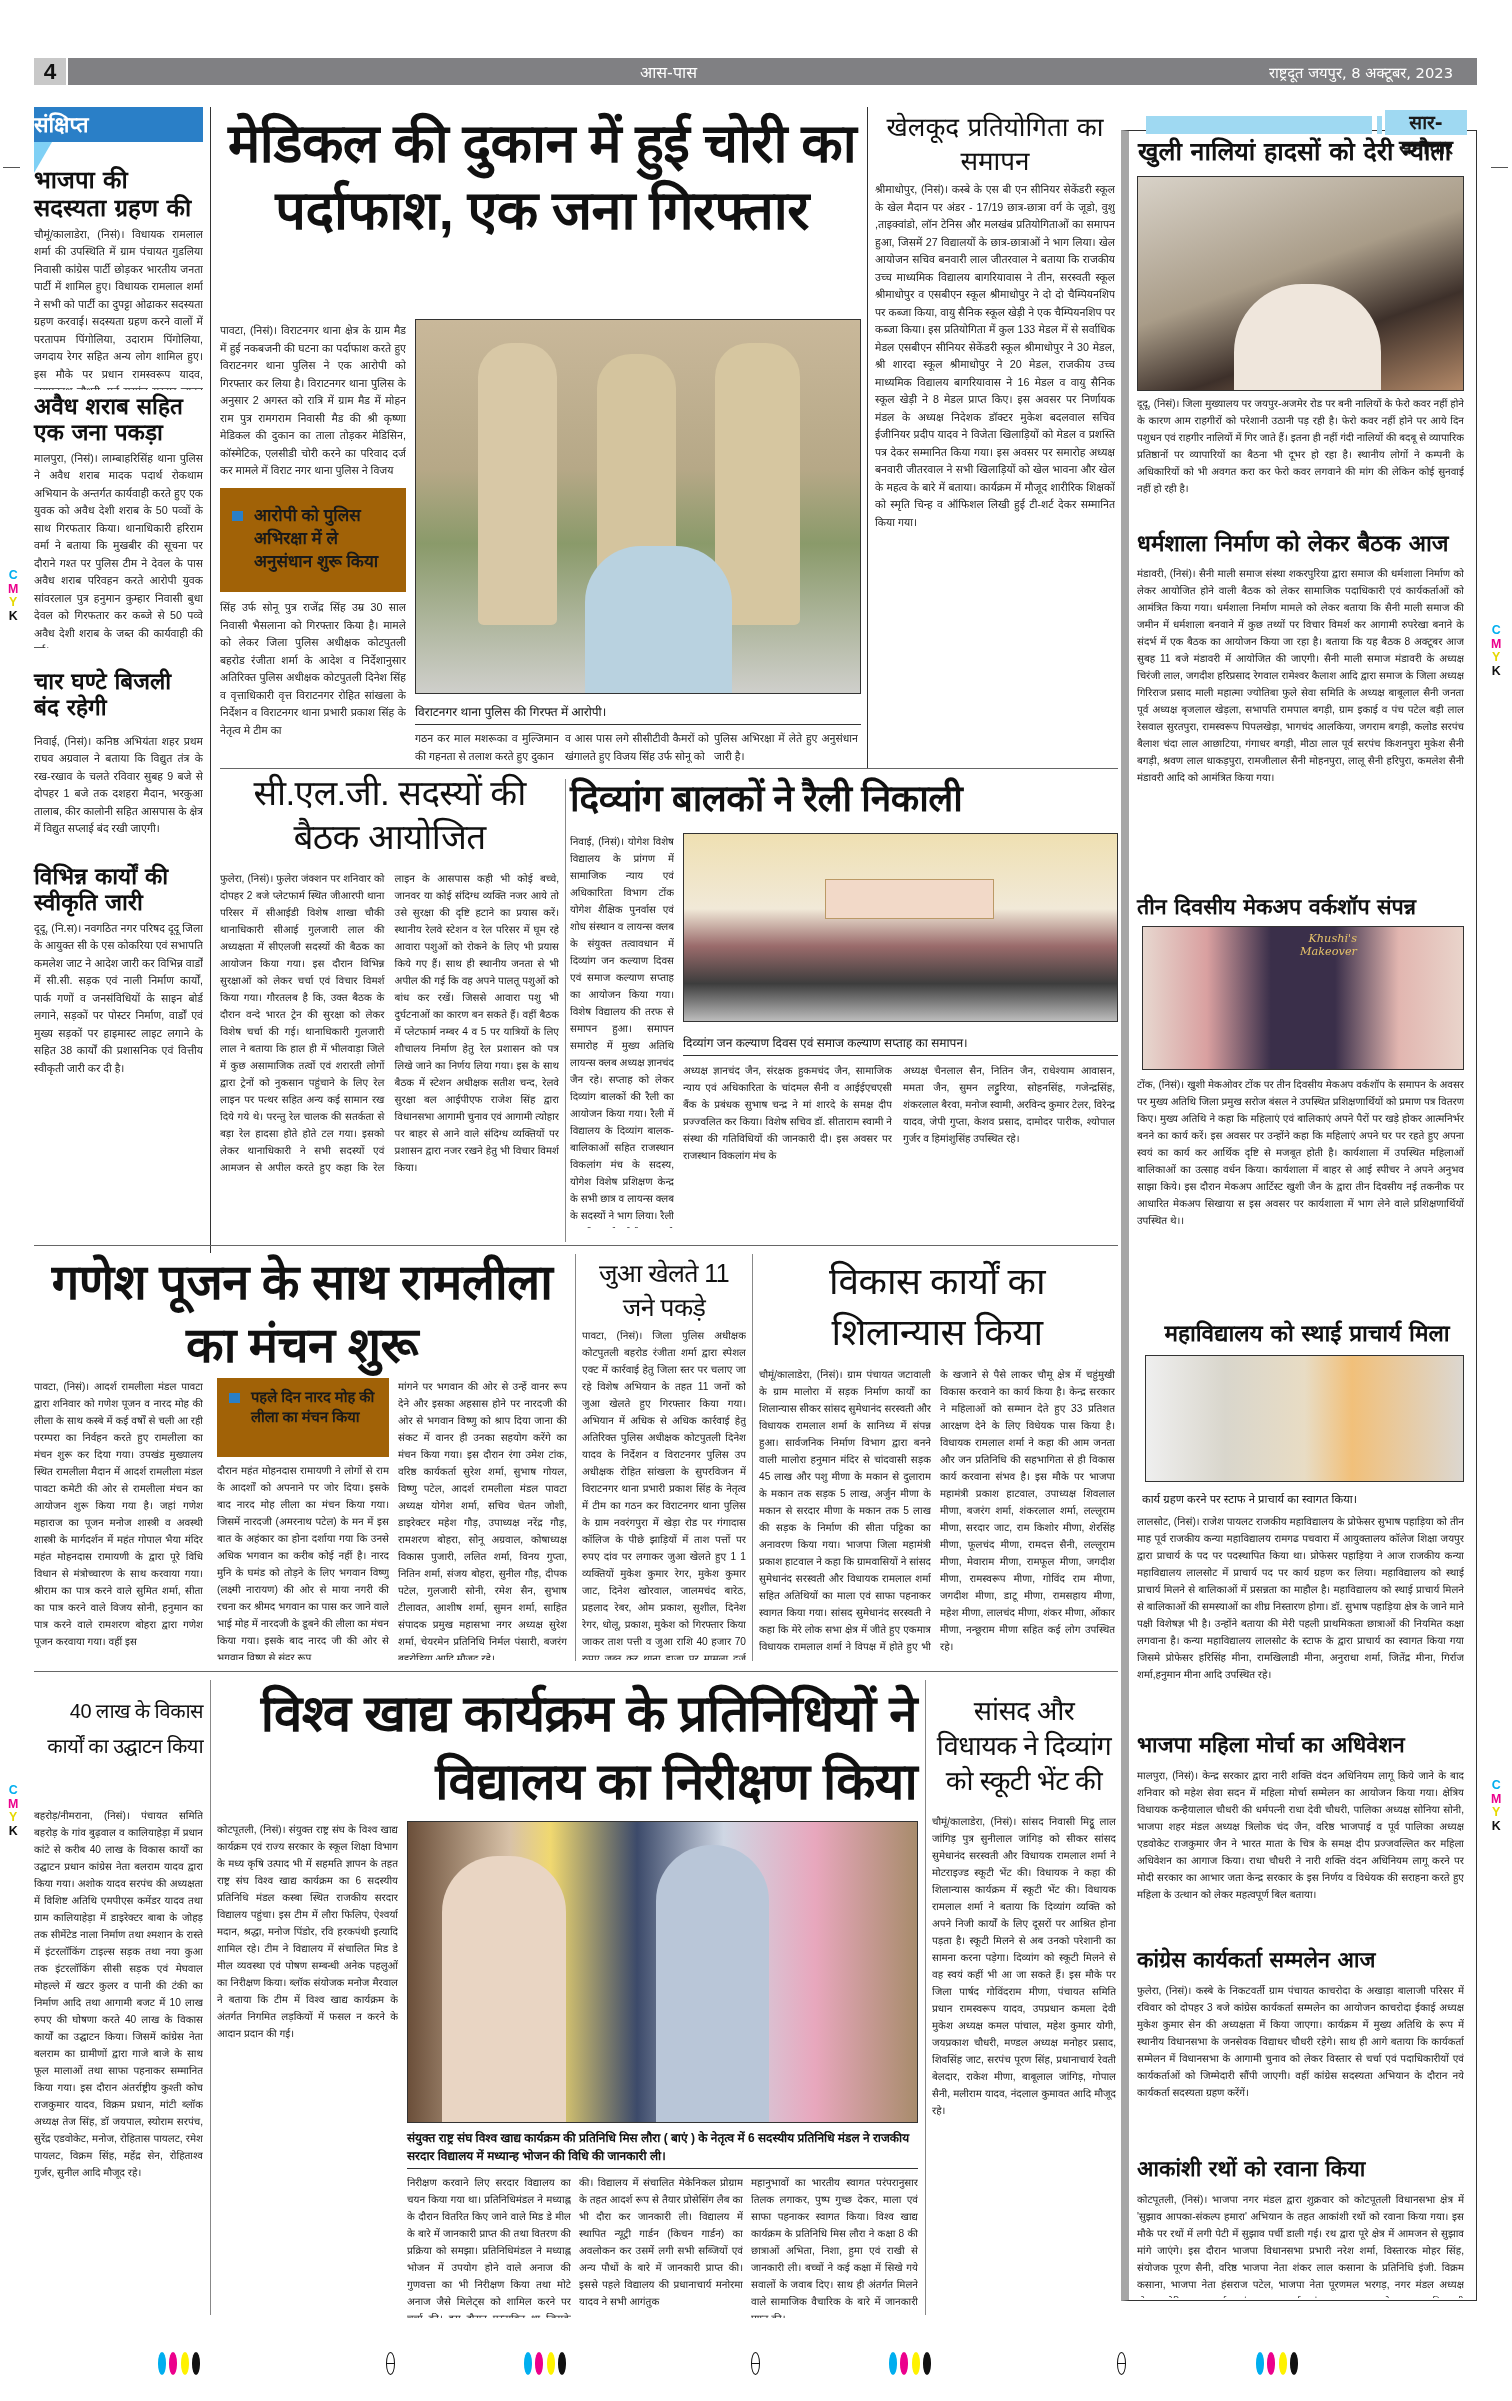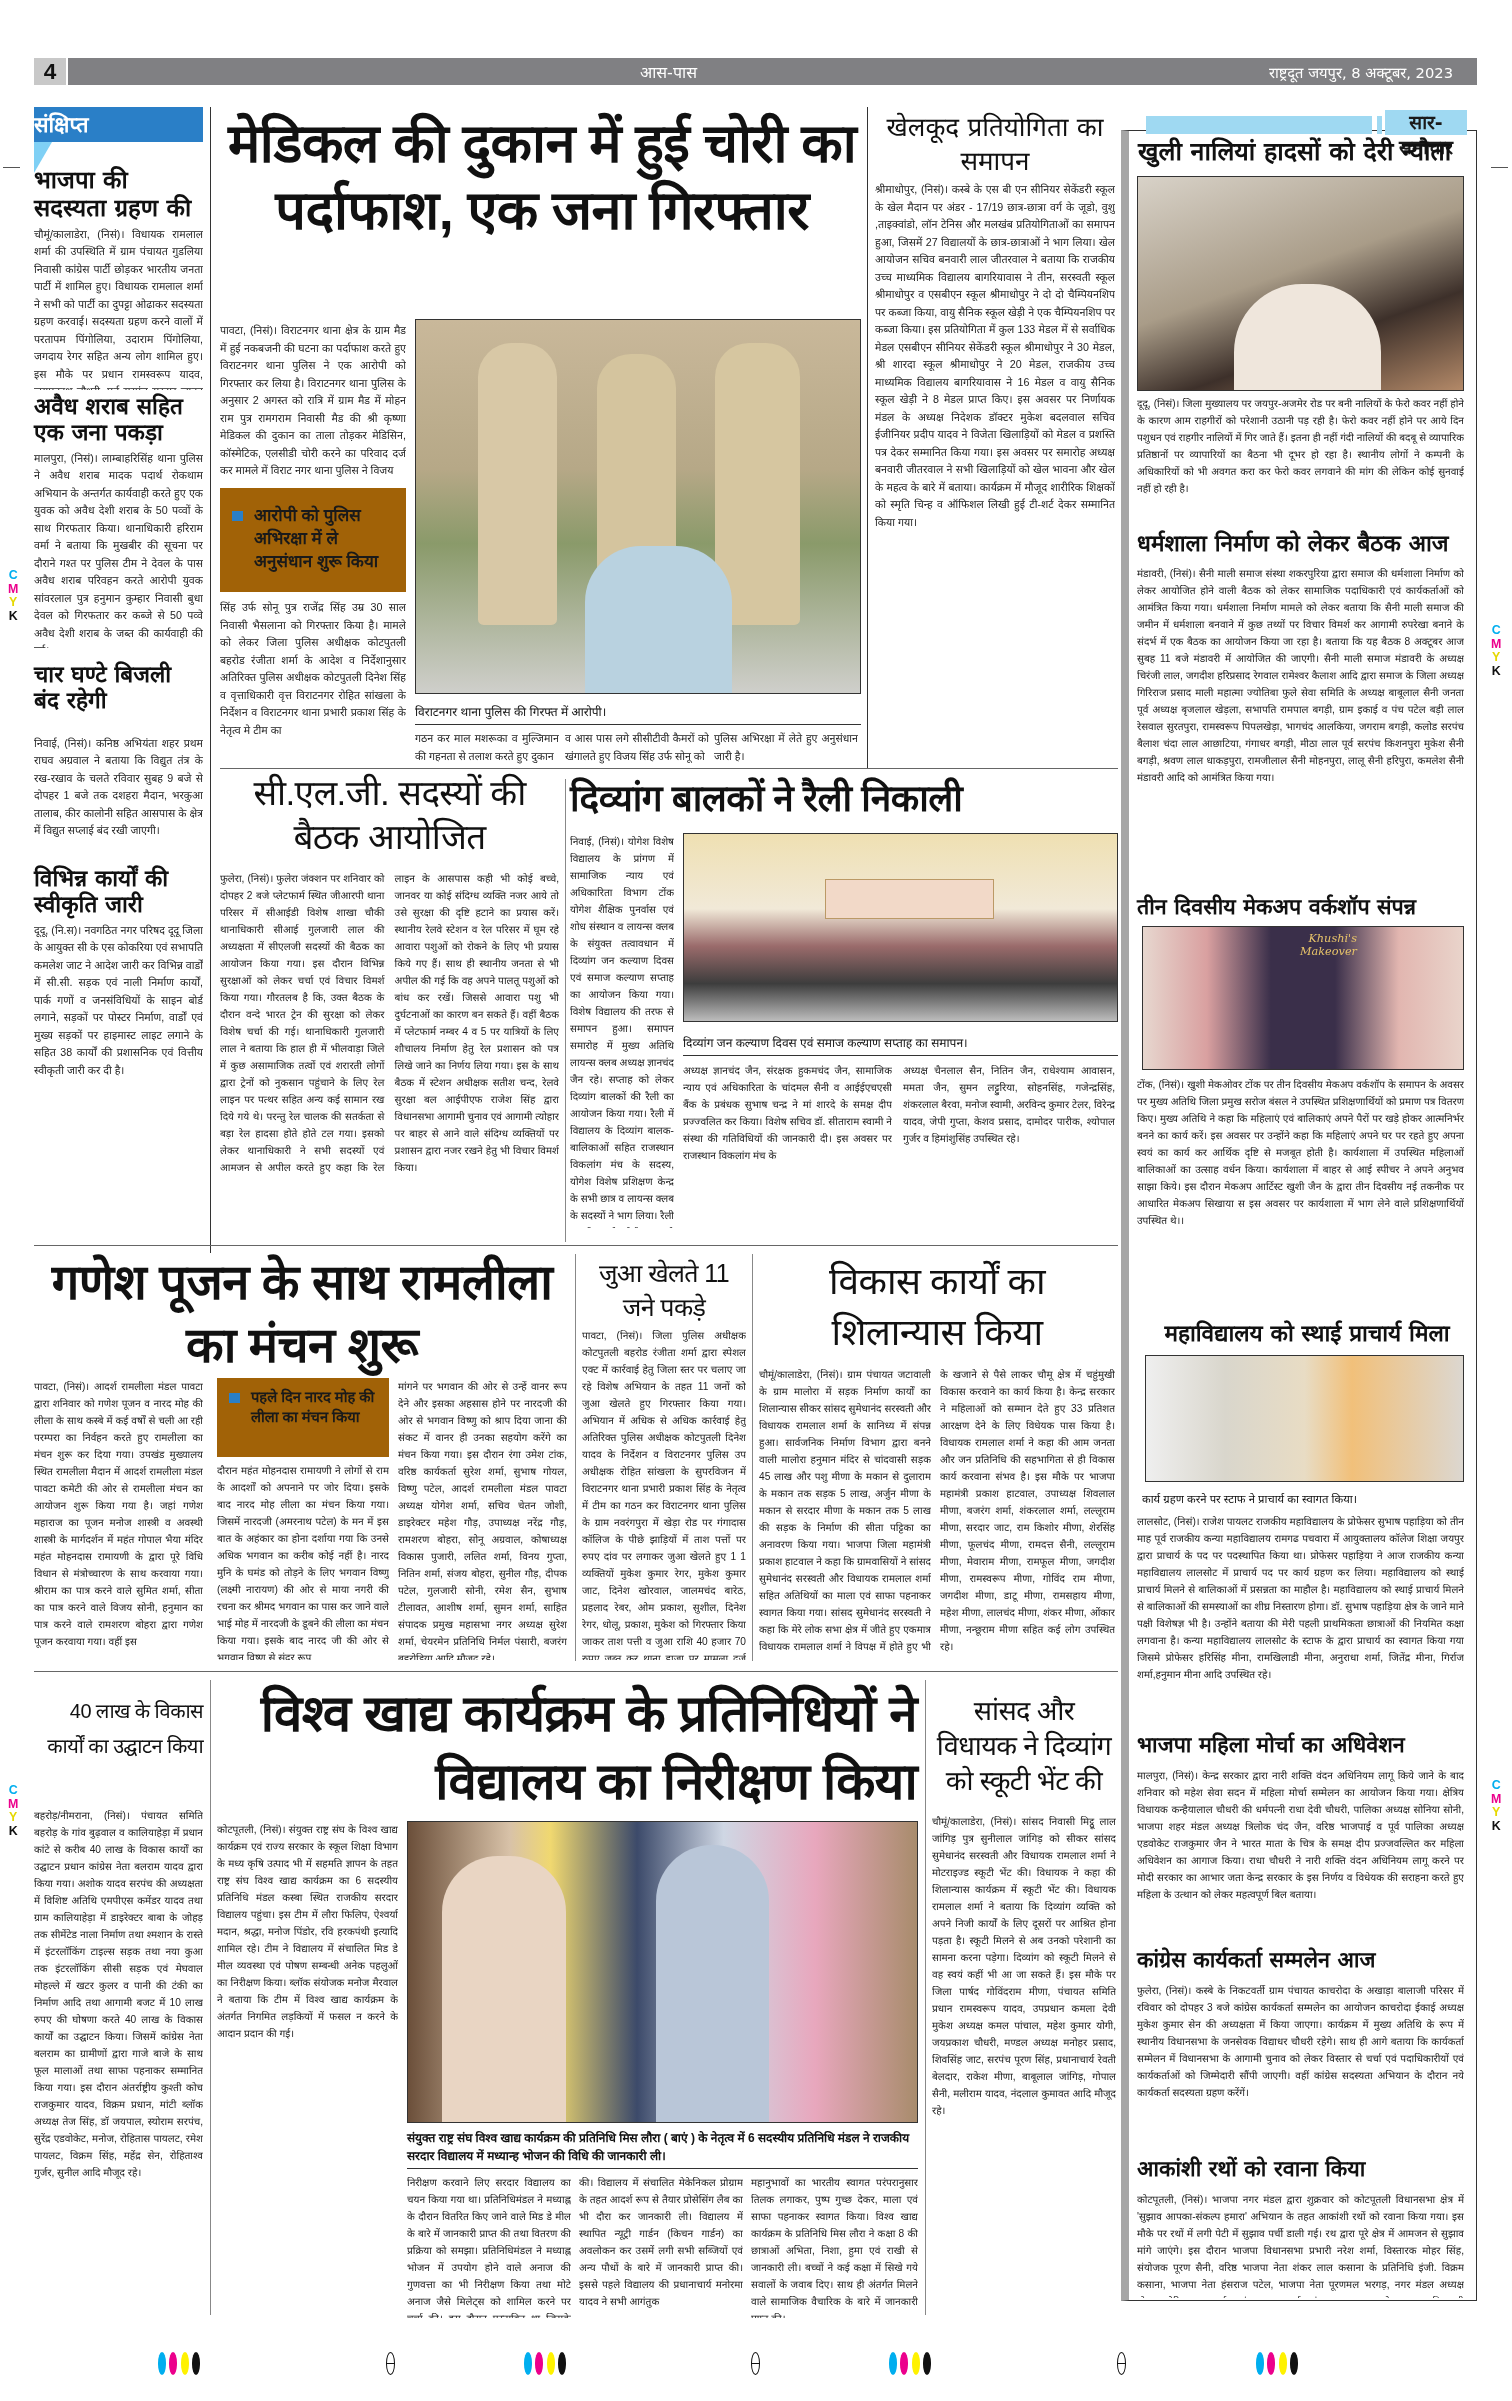--- a/index.html
+++ b/index.html
@@ -38,22 +38,22 @@
 <div class="abs" style="left:2.8px;top:167px;width:17px;height:0.6px;background:#555"></div>
 <div class="abs" style="left:1491px;top:167px;width:17px;height:0.6px;background:#555"></div>
 
 <div class="abs" style="left:34px;top:107px;width:169px">
   <div style="background:#2a7fc7;color:#fff;font-size:21.5px;font-weight:bold;height:35px;line-height:35px">संक्षिप्त</div>
   <div style="width:0;height:0;border-left:18px solid #7fd0f5;border-bottom:31px solid transparent"></div>
   <div class="hl" style="font-size:24px;margin-top:-5.6px">भाजपा की सदस्यता ग्रहण की</div>
   <div class="body" style="height:164px;margin-top:3.4px">चौमूं/कालाडेरा, (निसं)। विधायक रामलाल शर्मा की उपस्थिति में ग्राम पंचायत गुडलिया निवासी कांग्रेस पार्टी छोड़कर भारतीय जनता पार्टी में शामिल हुए। विधायक रामलाल शर्मा ने सभी को पार्टी का दुपट्टा ओढाकर सदस्यता ग्रहण करवाई। सदस्यता ग्रहण करने वालों में परतापम पिंगोलिया, उदाराम पिंगोलिया, जगदाय रेगर सहित अन्य लोग शामिल हुए। इस मौके पर प्रधान रामस्वरूप यादव, जयप्रकाश चौधरी, पूर्व सरपंच सरदार जावड़ सहित ग्रामवासी उपस्थित रहे।</div>
   <div class="hl" style="font-size:22.6px;margin-top:4.5px">अवैध शराब सहित एक जना पकड़ा</div>
   <div class="body" style="height:198px;margin-top:3.4px">मालपुरा, (निसं)। लाम्बाहरिसिंह थाना पुलिस ने अवैध शराब मादक पदार्थ रोकथाम अभियान के अन्तर्गत कार्यवाही करते हुए एक युवक को अवैध देशी शराब के 50 पव्वों के साथ गिरफतार किया। थानाधिकारी हरिराम वर्मा ने बताया कि मुखबीर की सूचना पर दौराने गश्त पर पुलिस टीम ने देवल के पास अवैध शराब परिवहन करते आरोपी युवक सांवरलाल पुत्र हनुमान कुम्हार निवासी बुधा देवल को गिरफतार कर कब्जे से 50 पव्वे अवैध देशी शराब के जब्त की कार्यवाही की गई।</div>
-  <div class="hl" style="font-size:22.6px;margin-top:14px">चार घण्टे बिजली बंद रहेगी</div>
-  <div class="body" style="height:127px;margin-top:21px">निवाई, (निसं)। कनिष्ठ अभियंता शहर प्रथम राघव अग्रवाल ने बताया कि विद्युत तंत्र के रख-रखाव के चलते रविवार सुबह 9 बजे से दोपहर 1 बजे तक दशहरा मैदान, भरकुआ तालाब, कीर कालोनी सहित आसपास के क्षेत्र में विद्युत सप्लाई बंद रखी जाएगी।</div>
+  <div class="hl" style="font-size:22.6px;margin-top:21px">चार घण्टे बिजली बंद रहेगी</div>
+  <div class="body" style="height:127px;margin-top:12px">निवाई, (निसं)। कनिष्ठ अभियंता शहर प्रथम राघव अग्रवाल ने बताया कि विद्युत तंत्र के रख-रखाव के चलते रविवार सुबह 9 बजे से दोपहर 1 बजे तक दशहरा मैदान, भरकुआ तालाब, कीर कालोनी सहित आसपास के क्षेत्र में विद्युत सप्लाई बंद रखी जाएगी।</div>
   <div class="hl" style="font-size:22.6px;margin-top:4.5px">विभिन्न कार्यों की स्वीकृति जारी</div>
   <div class="body" style="height:172px;margin-top:3.4px">दूदू, (नि.स)। नवगठित नगर परिषद दूदू जिला के आयुक्त सी के एस कोकरिया एवं सभापति कमलेश जाट ने आदेश जारी कर विभिन्न वार्डों में सी.सी. सड़क एवं नाली निर्माण कार्यों, पार्क गणों व जनसंविधियों के साइन बोर्ड लगाने, सड़कों पर पोस्टर निर्माण, वार्डों एवं मुख्य सड़कों पर हाइमास्ट लाइट लगाने के सहित 38 कार्यों की प्रशासनिक एवं वित्तीय स्वीकृती जारी कर दी है।</div>
 </div>
 <div class="vrule" style="left:210px;top:107px;height:1146px"></div>
 
 <div class="abs hl hl-cond" style="left:226px;top:110px;width:632px;font-size:54px;line-height:67px;text-align:center">मेडिकल की दुकान में हुई चोरी का पर्दाफाश, एक जना गिरफ्तार</div>
 <div class="abs body" style="left:220px;top:322px;width:186px;height:164px">पावटा, (निसं)। विराटनगर थाना क्षेत्र के ग्राम मैड में हुई नकबजनी की घटना का पर्दाफाश करते हुए विराटनगर थाना पुलिस ने एक आरोपी को गिरफ्तार कर लिया है। विराटनगर थाना पुलिस के अनुसार 2 अगस्त को रात्रि में ग्राम मैड में मोहन राम पुत्र रामगराम निवासी मैड की श्री कृष्णा मेडिकल की दुकान का ताला तोड़कर मेडिसिन, कॉस्मेटिक, एलसीडी चोरी करने का परिवाद दर्ज कर मामले में विराट नगर थाना पुलिस ने विजय</div>
 <div class="pull" style="left:220px;top:488px;width:186px;height:104px">
   <span class="sq"></span>
   <span>आरोपी को पुलिस अभिरक्षा में ले अनुसंधान शुरू किया</span>

